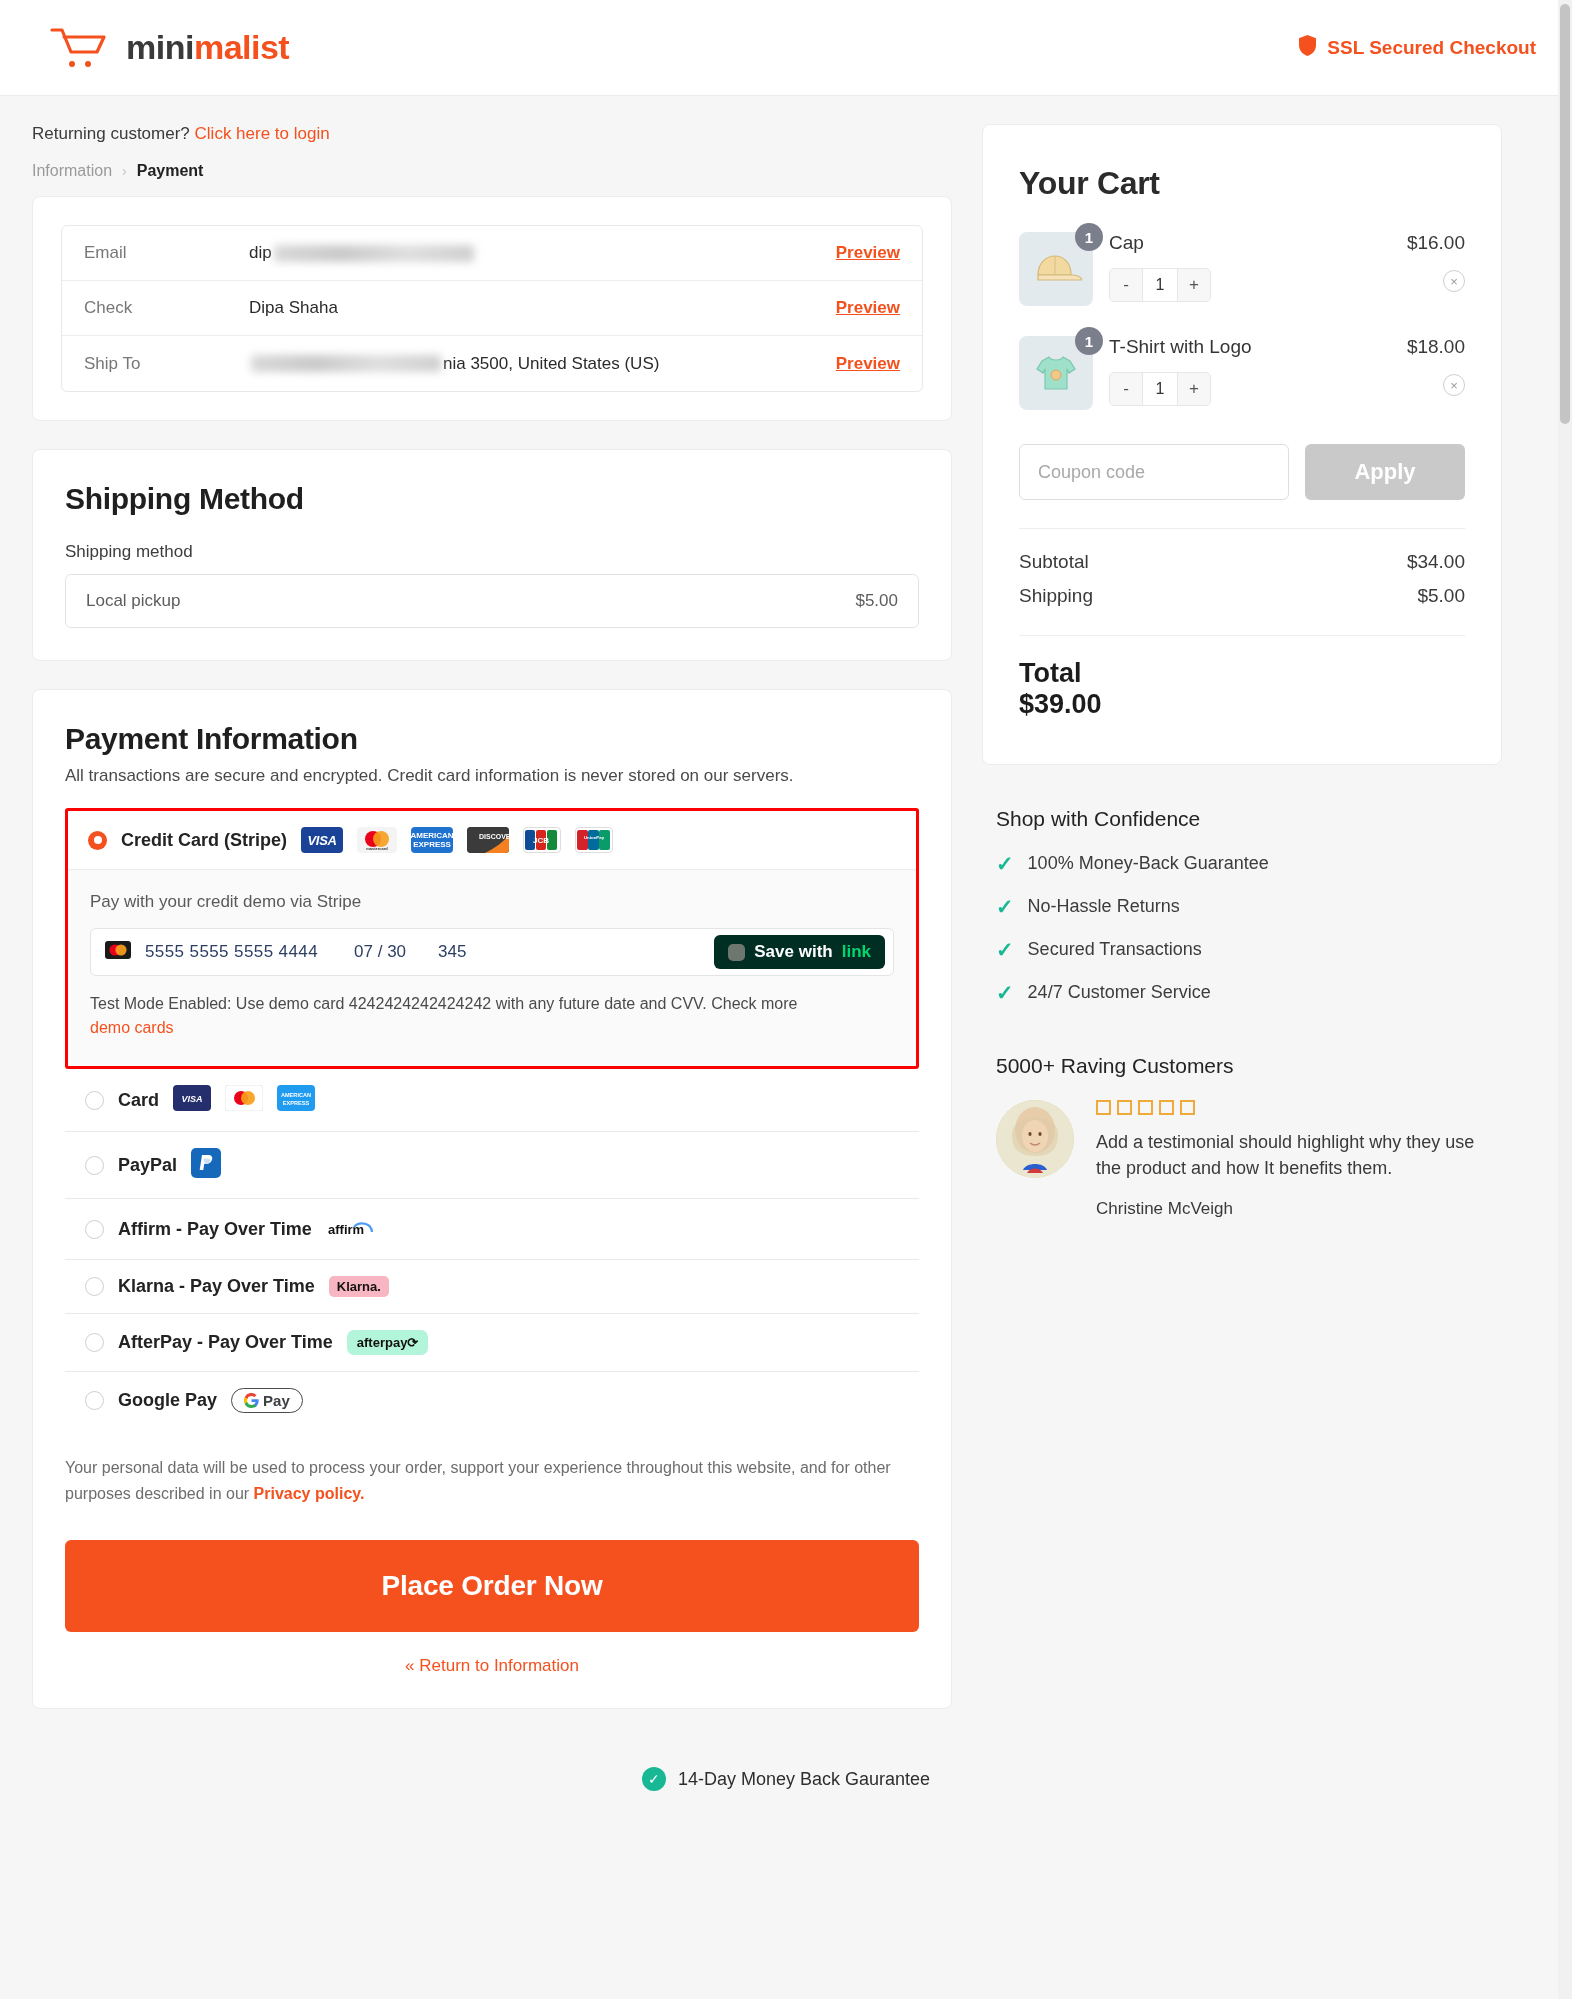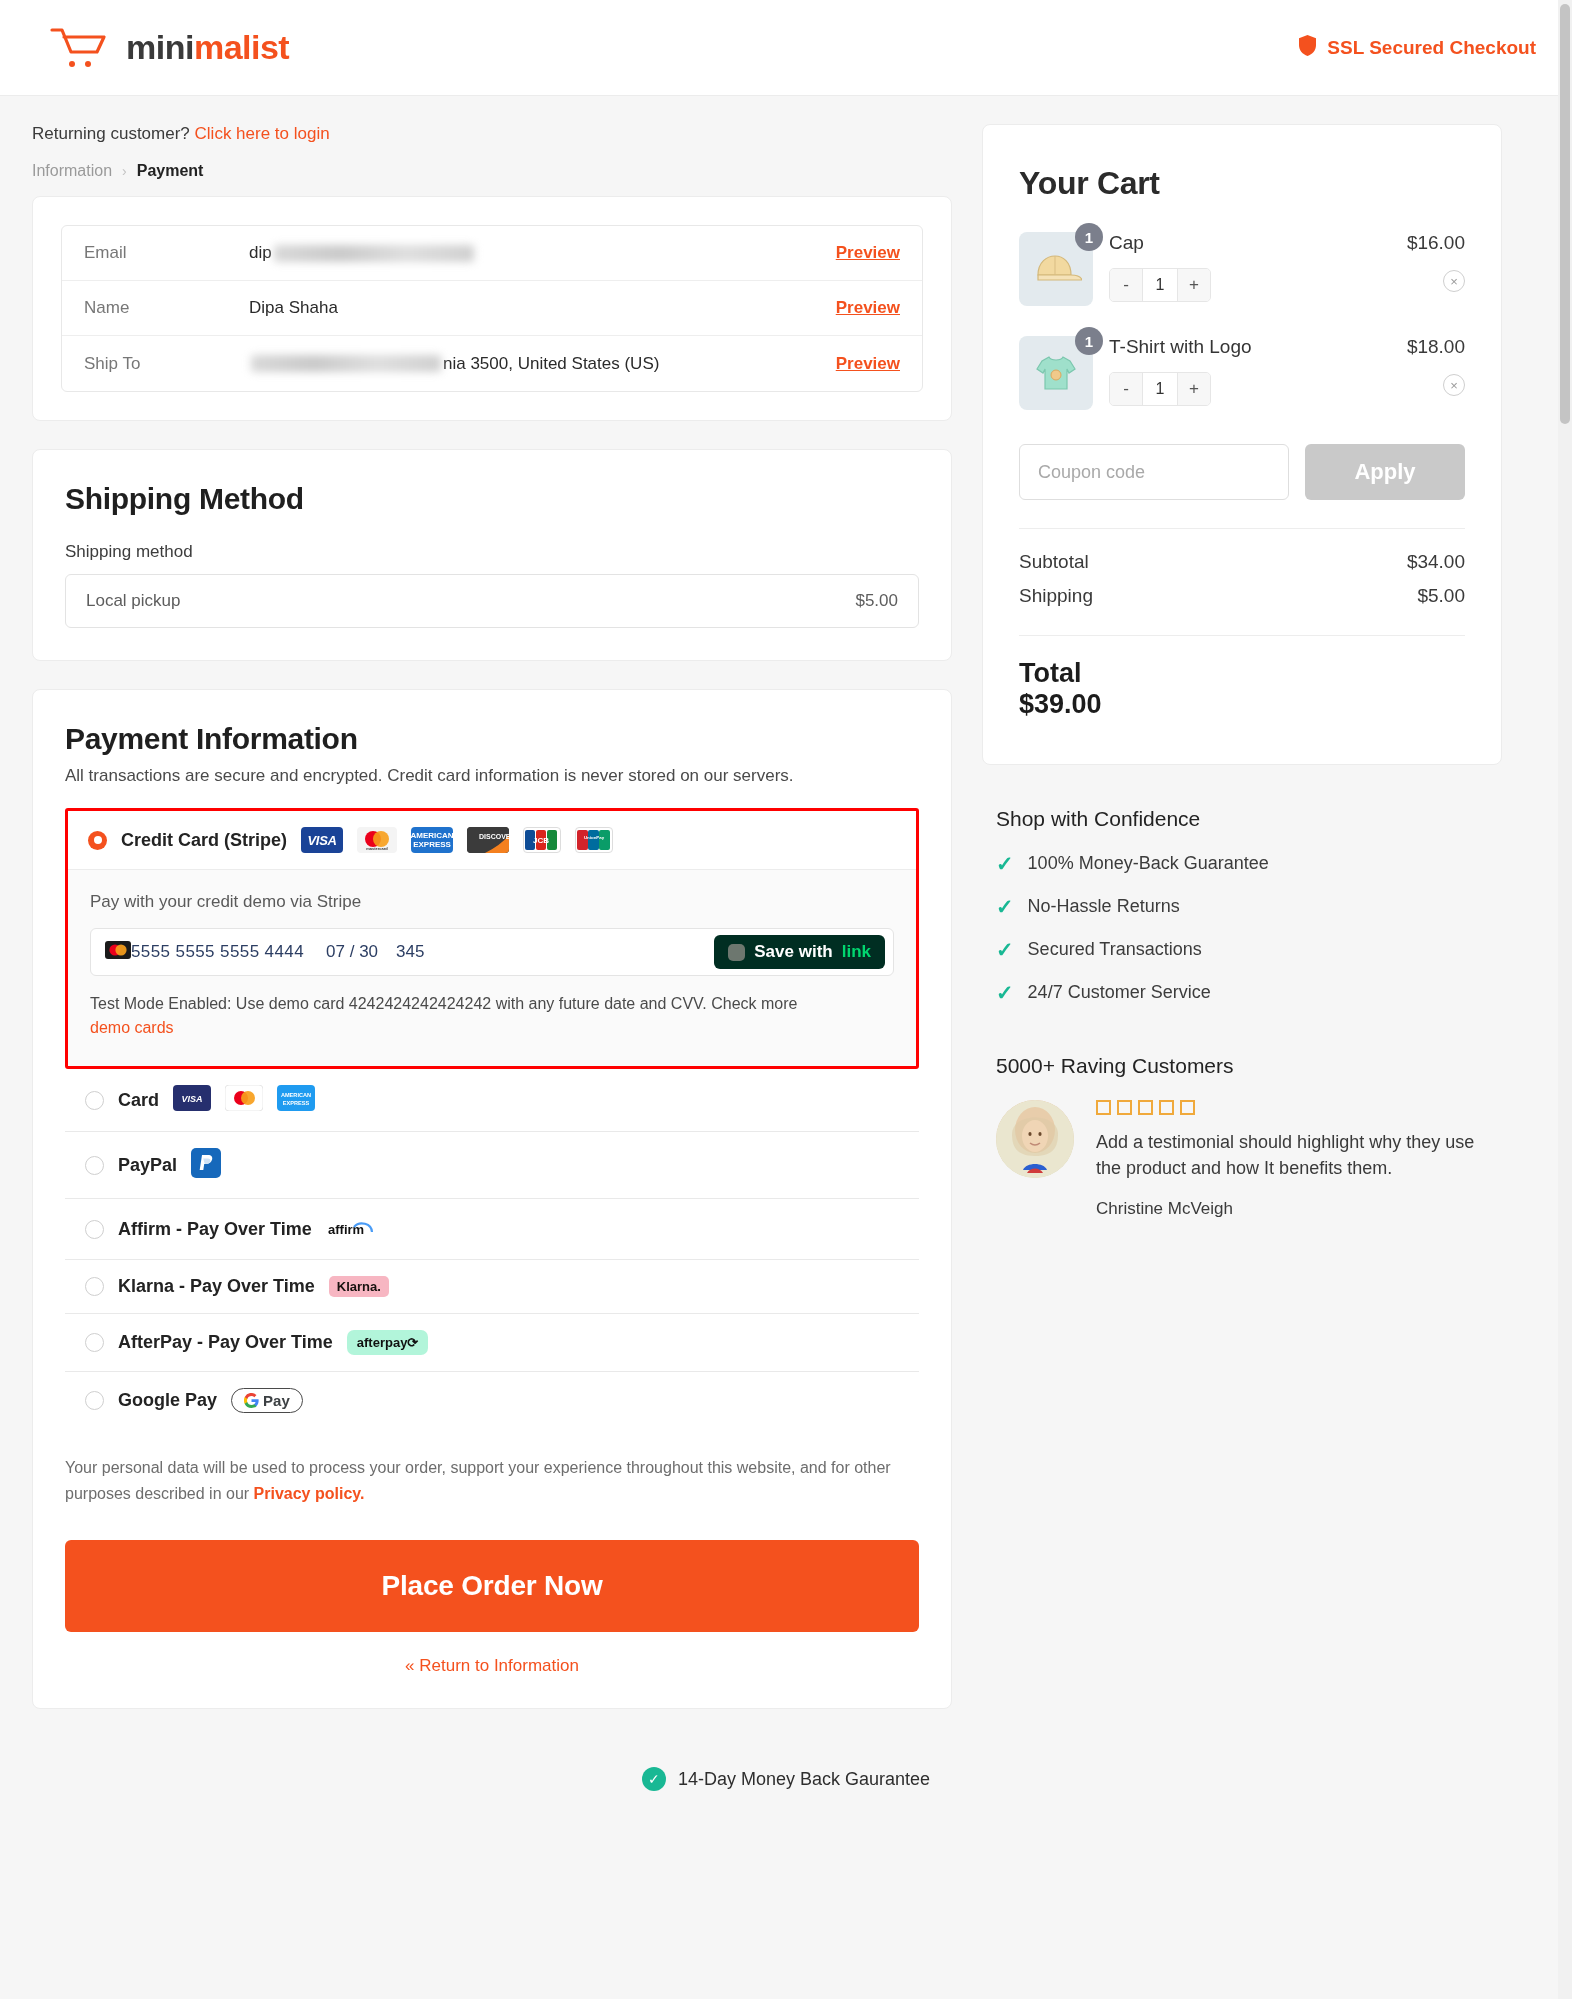--- a/index.html
+++ b/index.html
@@ -91,21 +91,21 @@
   }
   .pm-label { font-size: 18px; font-weight: 700; color: #232323; }
   .radio { width: 19px; height: 19px; border-radius: 50%; border: 1.5px solid #cfcfcf; flex:none; background:#fff; }
   .radio.on { border: none; background: #f4511e; position: relative; }
   .radio.on:after { content:""; position:absolute; left:5.5px; top:5.5px; width:8px; height:8px; border-radius:50%; background:#fff; }
 
   .stripe-body { background: #fafafa; padding: 22px 22px 26px; }
   .stripe-hint { font-size: 17px; color: #5a5a5a; margin-bottom: 16px; }
   .stripe-input {
     background: #fff; border: 1px solid #e4e4e4; border-radius: 6px;
-    height: 48px; display:flex; align-items:center; padding: 0 8px 0 14px; 
+    height: 48px; display:flex; align-items:center; padding: 0 8px 0 14px; gap: 14px;
   }
   .cc-num { font-size: 17px; color: #2c3e63; letter-spacing: 0.4px; }
   .cc-exp, .cc-cvc { font-size: 17px; color: #2c3e63; }
   .link-btn {
     margin-left: auto; background: #002e22; color: #fff;
     border-radius: 6px; height: 34px; display:flex; align-items:center; gap:9px;
     padding: 0 14px; font-size: 17px; font-weight: 700;
   }
   .link-toggle { width: 17px; height: 17px; border-radius: 5px; background: #6d776f; }
   .link-word { color: #00d66f; font-weight: 700; }
@@ -228,21 +228,21 @@
             <div class="sum-row">
               <div class="sum-label">Email</div>
               <div class="sum-value">
                 <span>dip</span>
                 <span class="blur-chunk" style="width:200px;"></span>
               </div>
               <a href="#" class="sum-action">Preview</a>
             </div>
 
             <div class="sum-row">
-              <div class="sum-label">Name</div>
+              <div class="sum-label">Check</div>
               <div class="sum-value">Dipa  Shaha</div>
               <a href="#" class="sum-action">Preview</a>
             </div>
 
             <div class="sum-row">
               <div class="sum-label">Ship To</div>
               <div class="sum-value">
                 <span class="blur-chunk" style="width:190px;"></span>
                 <span>nia 3500, United States (US)</span>
               </div>

